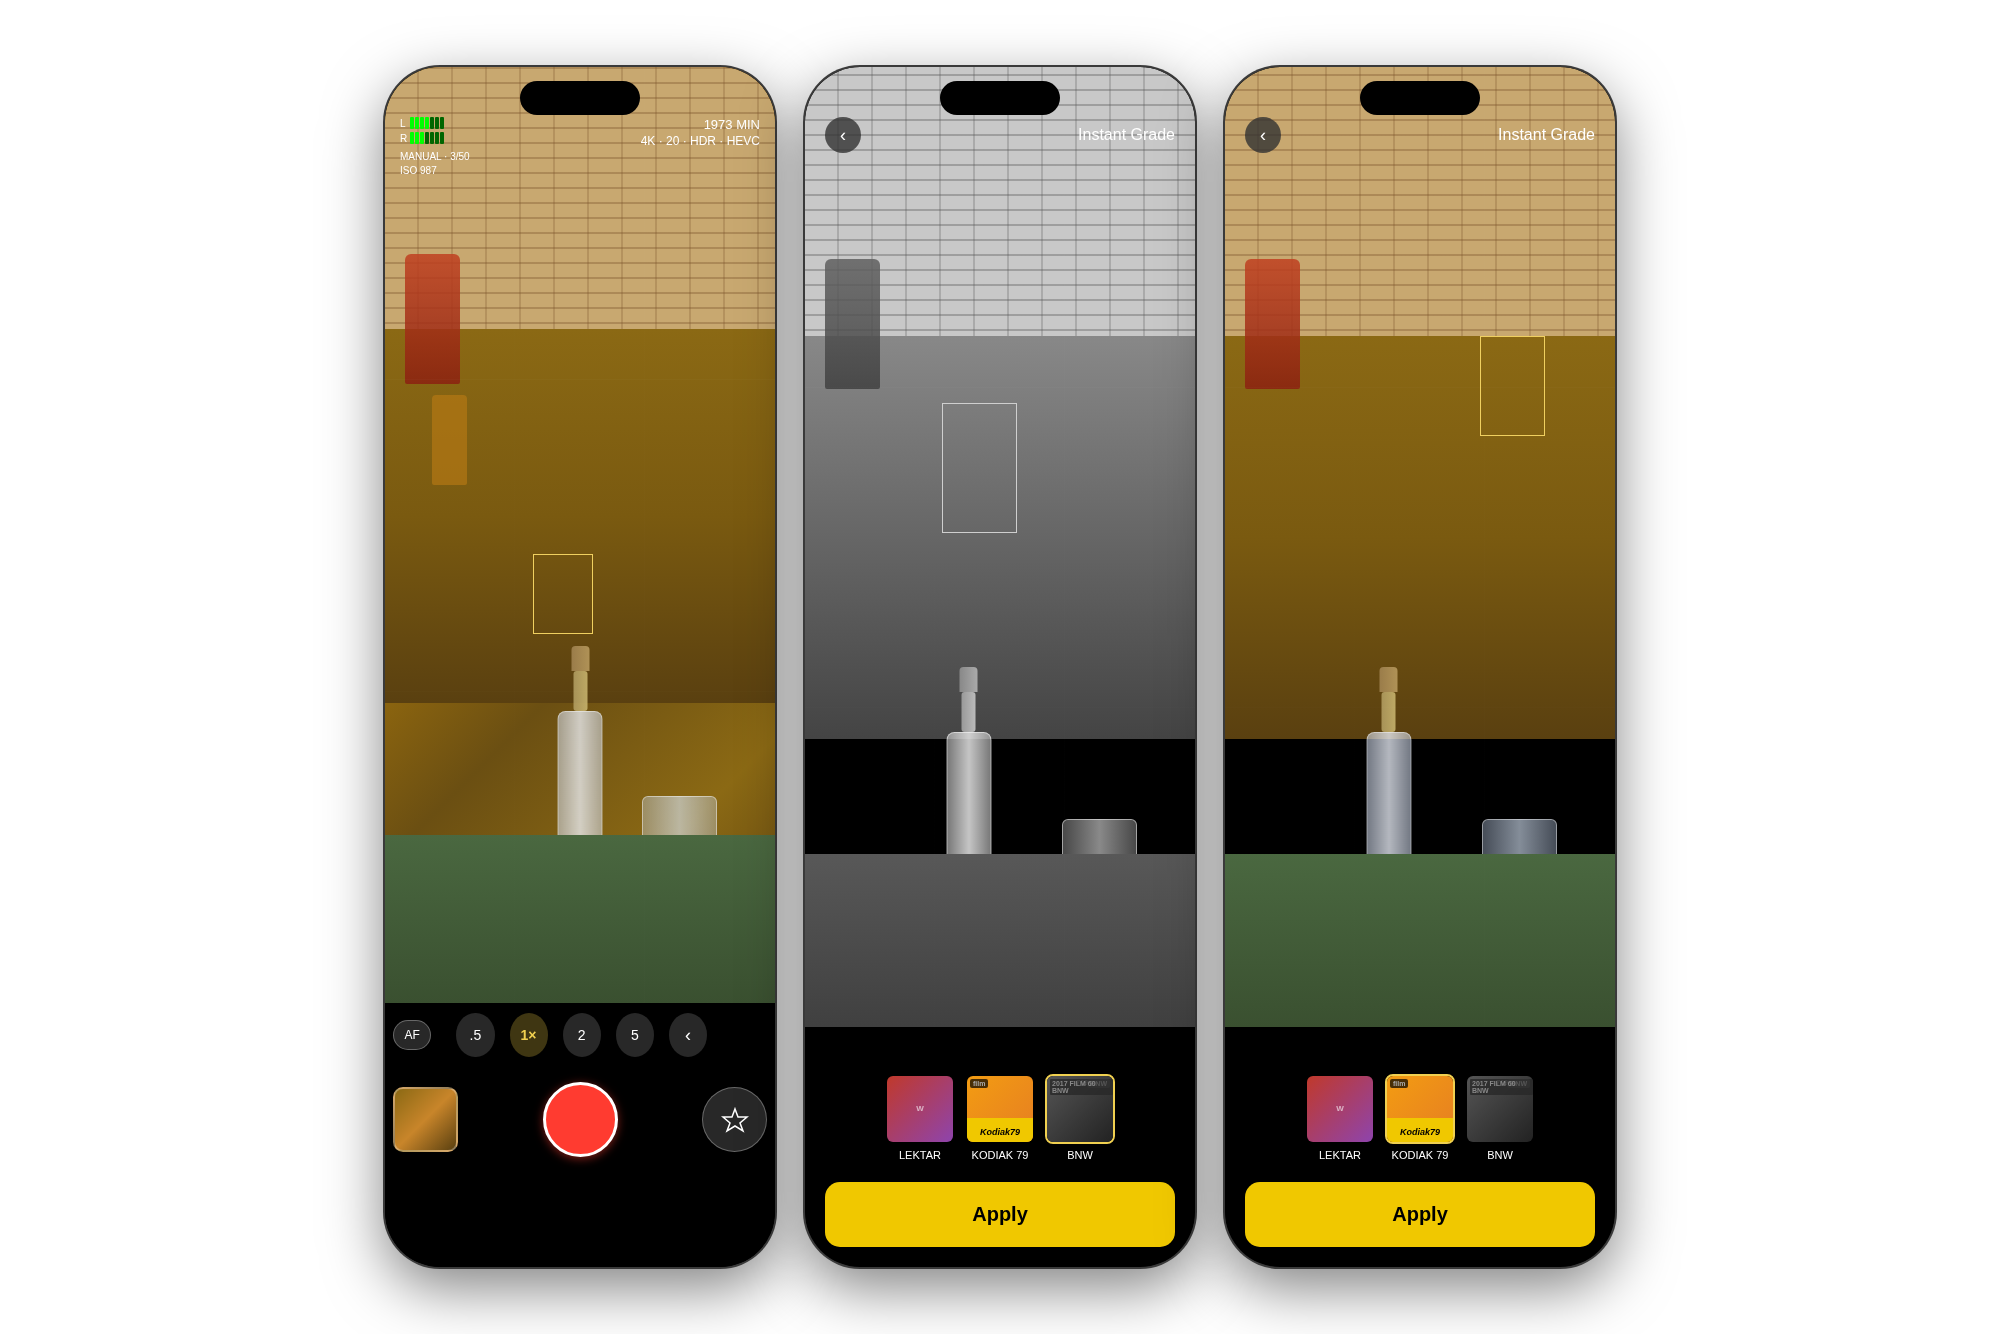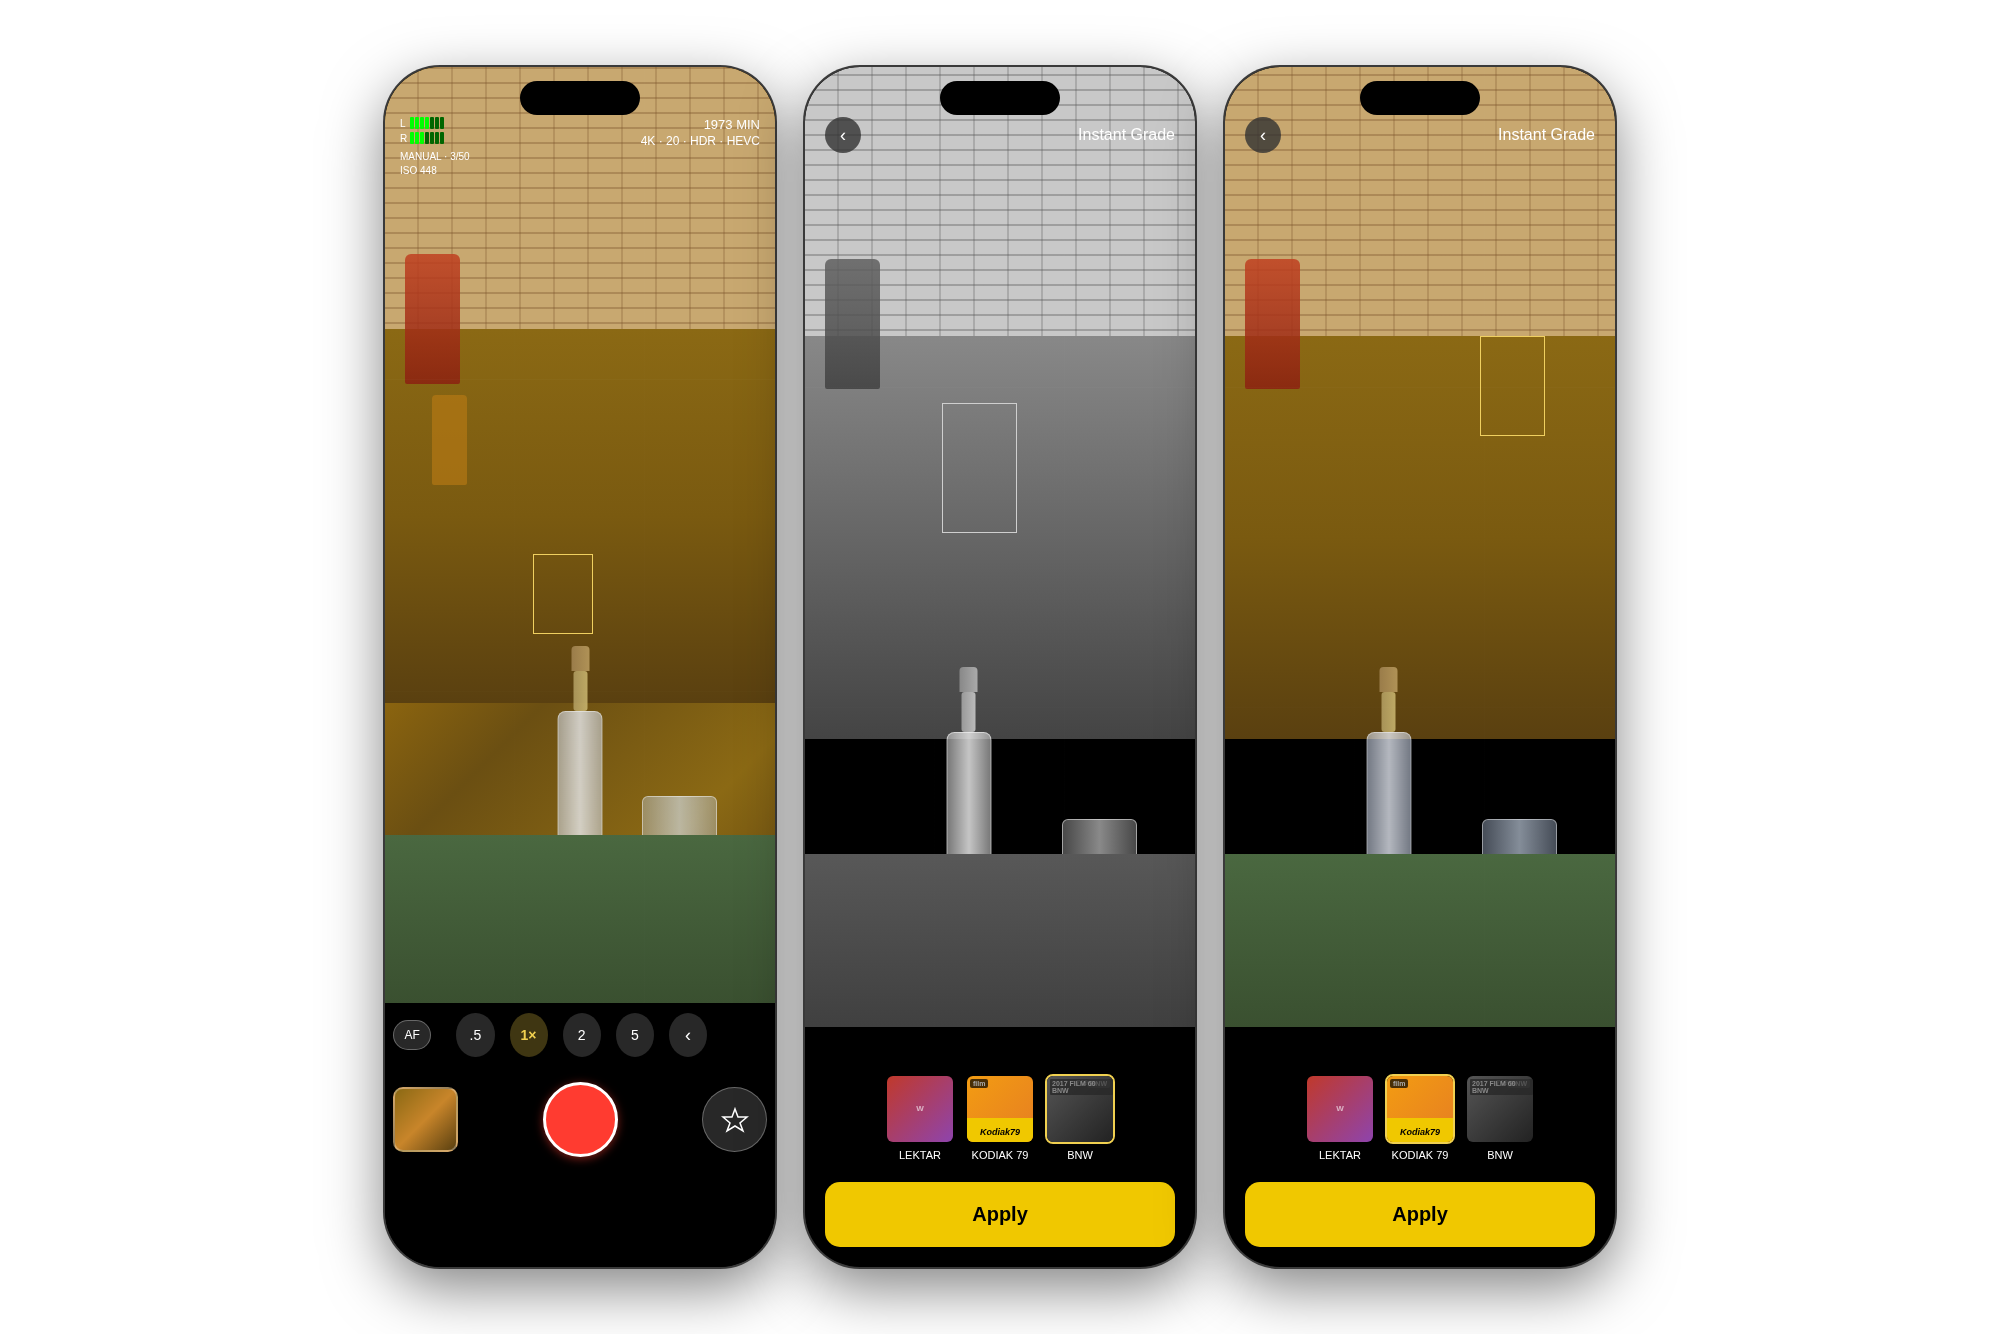--- a/index.html
+++ b/index.html
@@ -462,21 +462,21 @@
             <div class="meter-bar"></div>
             <div class="meter-bar"></div>
             <div class="meter-bar"></div>
             <div class="meter-bar dim"></div>
             <div class="meter-bar dim"></div>
             <div class="meter-bar dim"></div>
             <div class="meter-bar dim"></div>
           </div>
         </div>
         <div style="color:#fff;font-size:10px;margin-top:4px;">MANUAL · 3/50</div>
-        <div style="color:#fff;font-size:10px;">ISO 448</div>
+        <div style="color:#fff;font-size:10px;">ISO 987</div>
       </div>
       <div class="top-right-info">
         <div style="color:#fff;font-size:13px;font-weight:500;">1973 MIN</div>
         <div style="color:#fff;font-size:12px;margin-top:2px;">4K · 20 · HDR · HEVC</div>
       </div>
     </div>
 
     <div class="camera-bottom">
       <div style="position:relative;display:flex;flex-direction:column;gap:10px;">
         <div class="zoom-controls">

